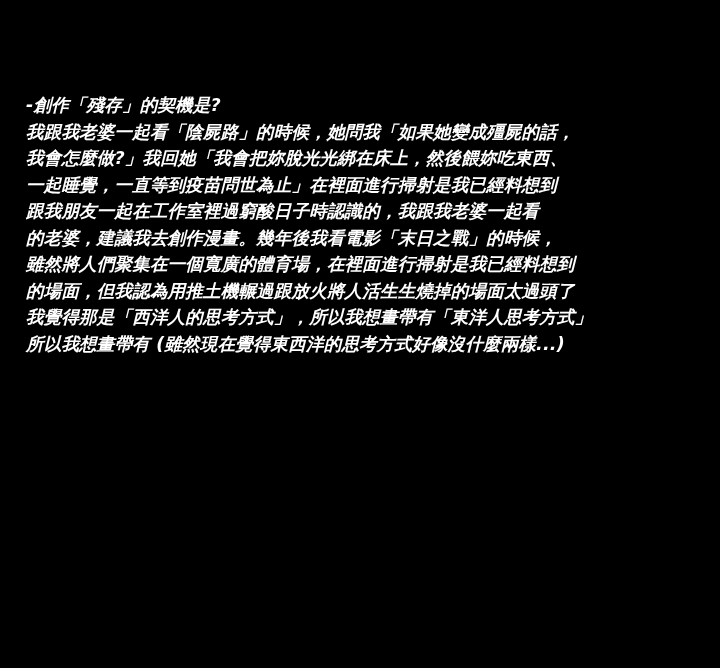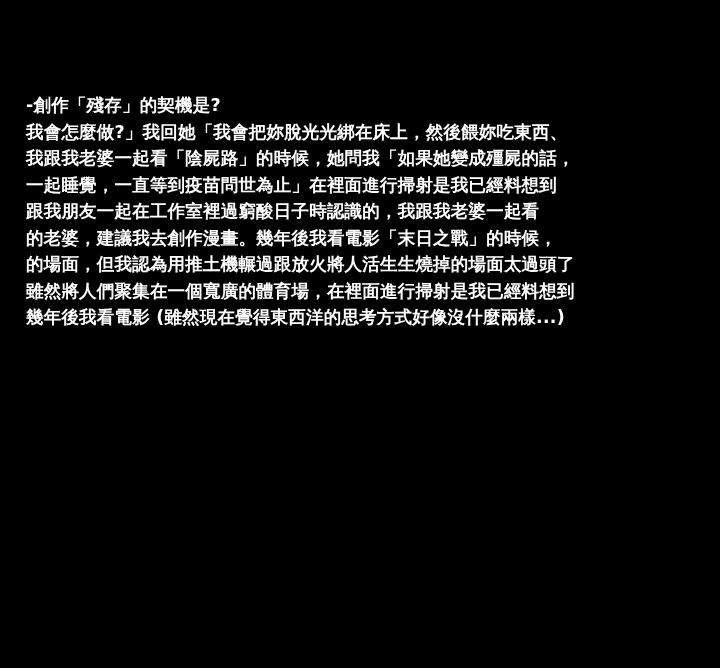--- a/index.html
+++ b/index.html
@@ -27,30 +27,32 @@
     color: #ffffff;
   }
   .line {
     font-size: 17.5px;
     line-height: 26.5px;
     letter-spacing: 0.2px;
     color: #ffffff;
     white-space: pre-wrap;
     font-weight: 600;
     text-rendering: optimizeLegibility;
+    font-style: italic;
   }
 </style>
 </head>
 <body>
 
 <div id="page">
   <div id="text-block">
     <div class="line">-創作「殘存」的契機是?</div>
+    <div class="line">我跟我老婆一起看「陰屍路」的時候，她問我「如果她變成殭屍的話，</div>
     <div class="line">我會怎麼做?」我回她「我會把妳脫光光綁在床上，然後餵妳吃東西、</div>
-    <div class="line">我跟我老婆一起看「陰屍路」的時候，她問我「如果她變成殭屍的話，</div>
     <div class="line">一起睡覺，一直等到疫苗問世為止」在裡面進行掃射是我已經料想到</div>
     <div class="line">跟我朋友一起在工作室裡過窮酸日子時認識的，我跟我老婆一起看</div>
     <div class="line">的老婆，建議我去創作漫畫。幾年後我看電影「末日之戰」的時候，</div>
+    <div class="line">雖然將人們聚集在一個寬廣的體育場，在裡面進行掃射是我已經料想到</div>
     <div class="line">的場面，但我認為用推土機輾過跟放火將人活生生燒掉的場面太過頭了</div>
-    <div class="line">雖然將人們聚集在一個寬廣的體育場，在裡面進行掃射是我已經料想到</div>
-    <div class="line">幾年後我看電影 (雖然現在覺得東西洋的思考方式好像沒什麼兩樣...)</div>
+    <div class="line">我覺得那是「西洋人的思考方式」，所以我想畫帶有「東洋人思考方式」</div>
+    <div class="line">所以我想畫帶有 (雖然現在覺得東西洋的思考方式好像沒什麼兩樣...)</div>
   </div>
 </div>
 
 </body></html>

